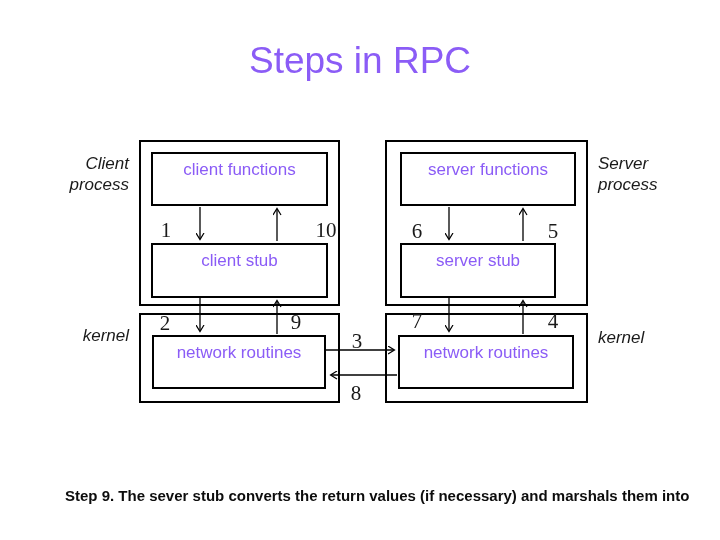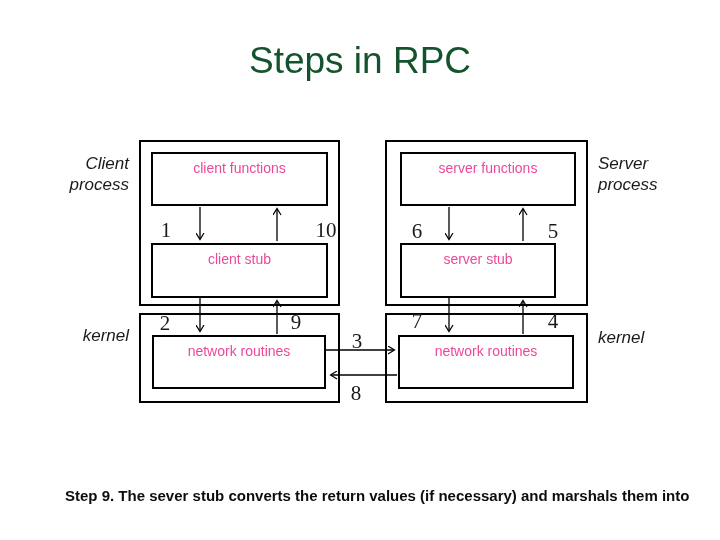--- a/index.html
+++ b/index.html
@@ -2,25 +2,25 @@
 <html><head>
 <meta charset="utf-8">
 <style>
   html,body{margin:0;padding:0;background:#888;}
   .slide{
     position:relative;width:720px;height:540px;background:#ffffff;
     font-family:"Liberation Sans",sans-serif;color:#0a0a0a;overflow:hidden;
   }
   .title{
     position:absolute;left:0;top:40px;width:720px;text-align:center;
-    font-size:37px;font-weight:500;color:#14532d;letter-spacing:0px;margin:0;
+    font-size:37px;font-weight:500;color:#8b5cf6;letter-spacing:0px;margin:0;
   }
   
   .box{position:absolute;border:2px solid #000;background:#fff;box-sizing:border-box;}
-  .box .lbl{display:block;text-align:center;padding-top:6px;font-size:14px;color:#ec4899;}
+  .box .lbl{display:block;text-align:center;padding-top:6px;font-size:17px;color:#8b5cf6;}
   .outer-client   {left:139px;top:140px;width:201px;height:166px;border-width:2px;}
   .client-functions{left:151px;top:152px;width:177px;height:54px;}
   .client-stub     {left:151px;top:243px;width:177px;height:55px;}
   .kernel-left     {left:139px;top:313px;width:201px;height:90px;}
   .net-left        {left:152px;top:335px;width:174px;height:54px;}
   .outer-server   {left:385px;top:140px;width:203px;height:166px;}
   .server-functions{left:400px;top:152px;width:176px;height:54px;}
   .server-stub     {left:400px;top:243px;width:156px;height:55px;}
   .kernel-right    {left:385px;top:313px;width:203px;height:90px;}
   .net-right       {left:398px;top:335px;width:176px;height:54px;}

